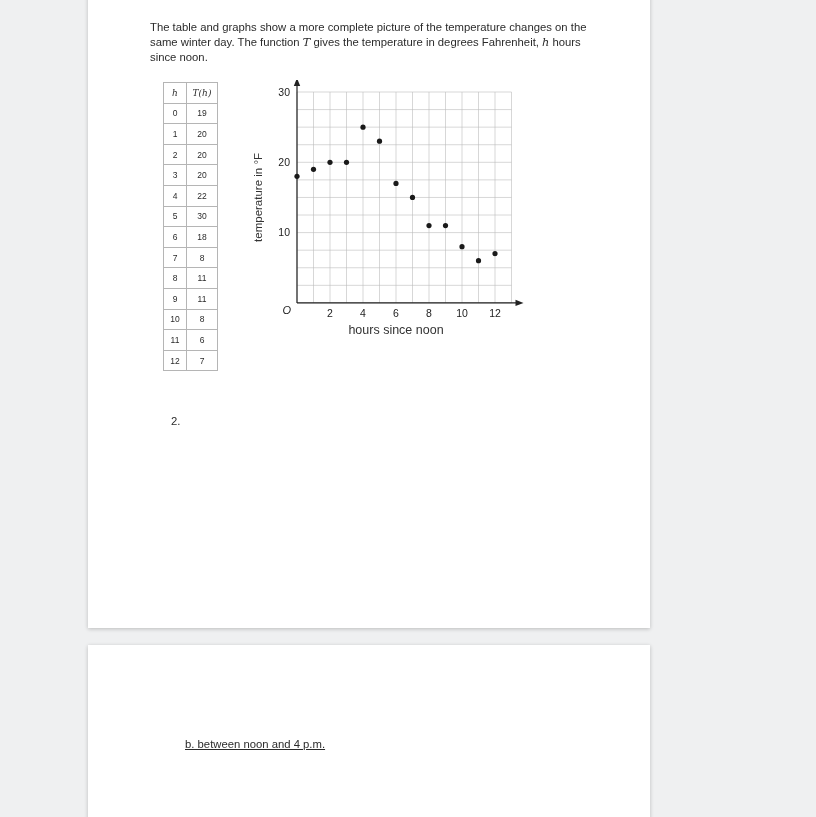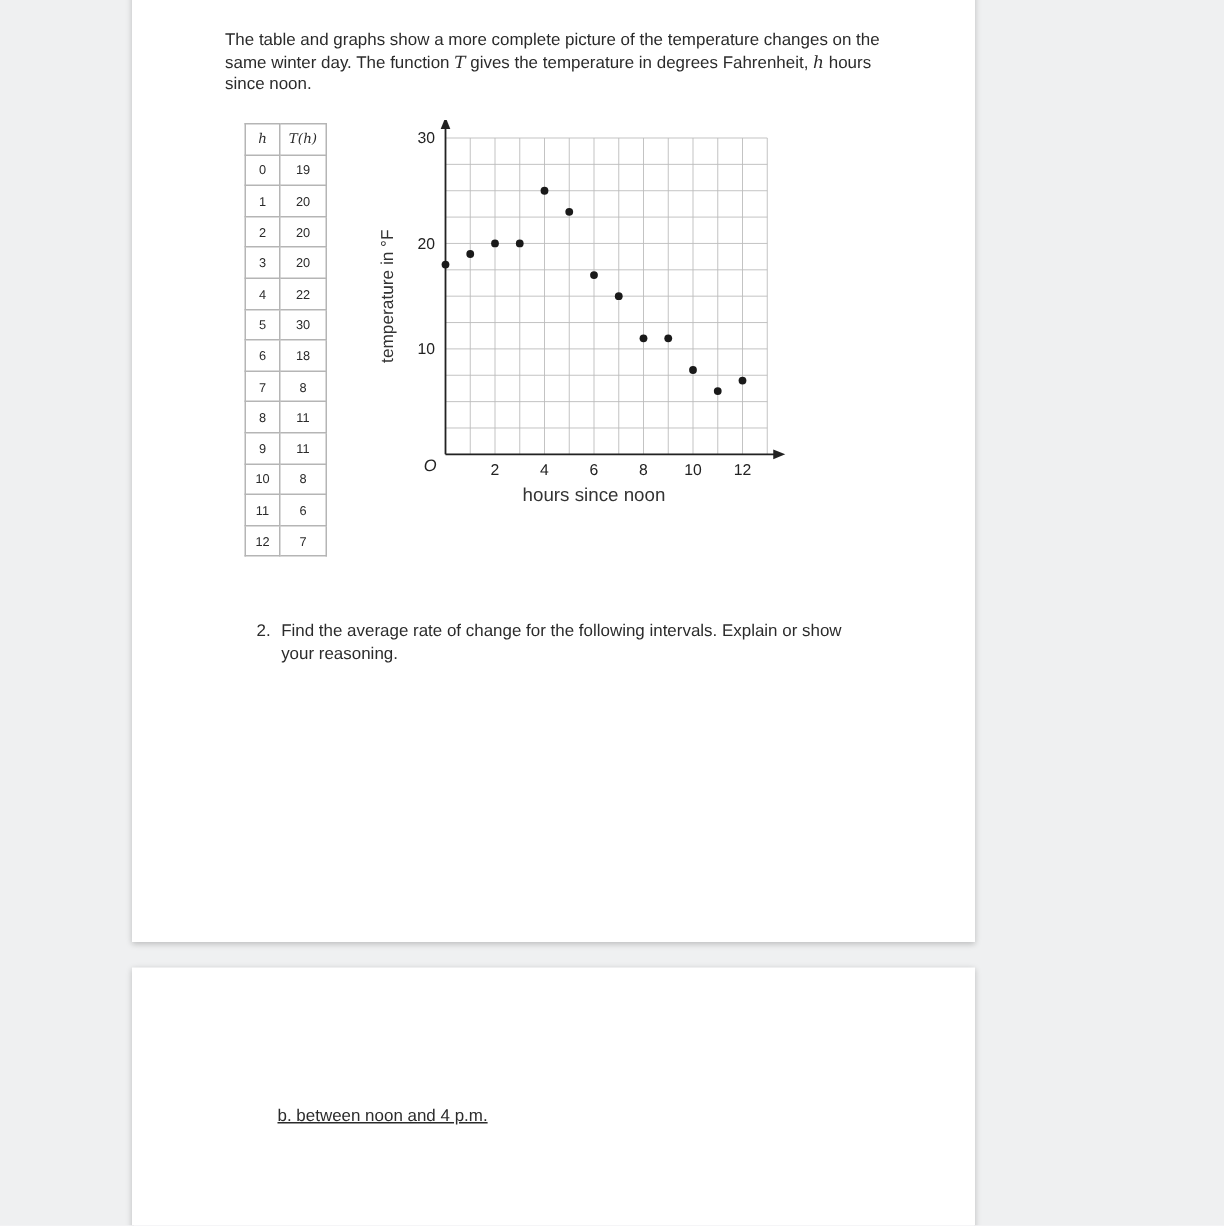--- a/index.html
+++ b/index.html
@@ -146,21 +146,20 @@
         <circle cx="222" cy="166.66" r="2.6" fill="#1a1a1a"></circle>
         <circle cx="238.5" cy="180.72" r="2.6" fill="#1a1a1a"></circle>
         <circle cx="255" cy="173.69" r="2.6" fill="#1a1a1a"></circle>
         <text x="156" y="253.9" text-anchor="middle" font-size="12.5" fill="#333333">hours since noon</text>
         <text x="22" y="117.45" text-anchor="middle" font-size="11.5" fill="#333333" transform="rotate(-90 22 117.45)">temperature in °F</text>
       </svg>
 
     <div class="abs q2wrap bodytext" style="top:422px;left:83px;width:412px;">
       <span class="q2num">2.</span>
       <div style="width:392px;">
-        <div>Find the average rate of change for the following intervals. Explain or show your reasoning.</div>
       </div>
     </div>
 
   </div>
 
   <div class="page page2">
     <div class="abs bodytext" style="top:92px;left:97px;text-decoration:underline;">b. between noon and 4 p.m.</div>
   </div>
 
 </div>

